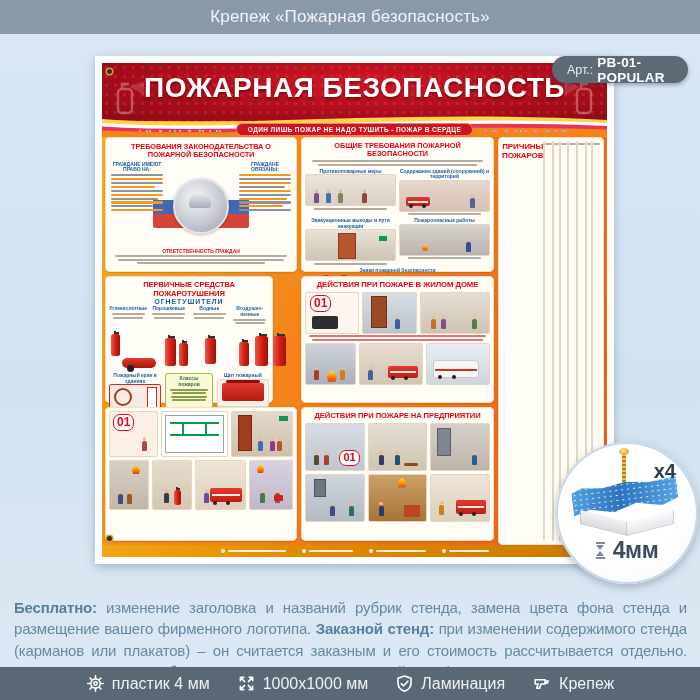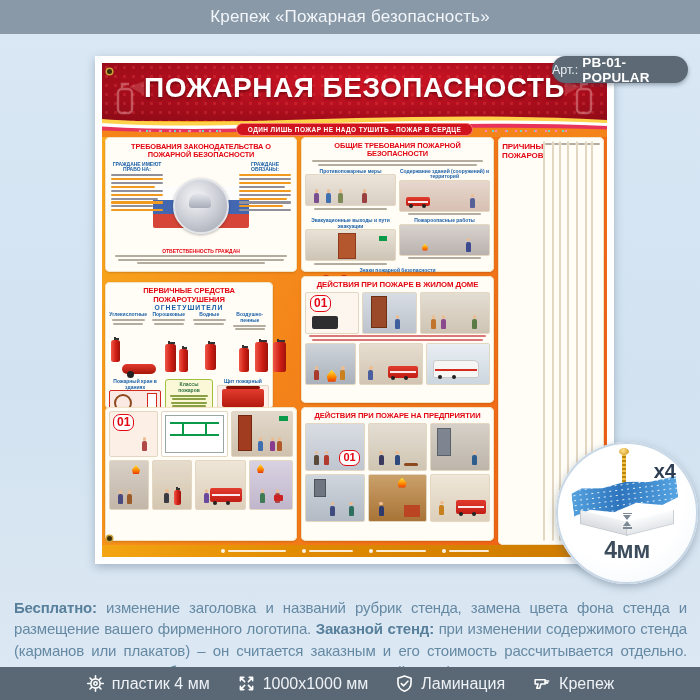--- a/index.html
+++ b/index.html
@@ -109,32 +109,32 @@
     transform:skewY(14deg);border:1px solid #c3c8ce;border-top:none;}
   .slab-r{position:absolute;left:70px;top:74px;width:46px;height:13px;background:linear-gradient(#fafbfc,#e4e7ea);
     transform:skewY(-14deg);border:1px solid #c9ced4;border-top:none;}
   .screw-big{position:absolute;left:66px;top:12px;width:4px;height:40px;
     background:repeating-linear-gradient(0deg,#b9860f 0 2px,#f0c04a 2px 4px);border-radius:1px;}
   .screw-big::before{content:"";position:absolute;top:-6px;left:-3px;width:10px;height:7px;border-radius:50%;
     background:radial-gradient(circle at 40% 35%,#ffe08a,#c89018);}
   .screw-big::after{content:"";position:absolute;bottom:-4px;left:-3.5px;width:11px;height:8px;border-radius:50%;
     background:radial-gradient(circle at 45% 40%,#ffd878,#b07c10);box-shadow:inset 0 0 0 2px rgba(120,80,0,.4);}
   .x4{position:absolute;right:22px;top:18px;font-size:20px;font-weight:bold;color:#2d3d52;}
-  .thick{position:absolute;left:0;right:0;bottom:20px;display:flex;align-items:center;justify-content:center;gap:8px;flex-direction:column;}
+  .thick{position:absolute;left:0;right:0;bottom:20px;display:flex;align-items:center;justify-content:center;gap:8px;}
   .thick .num{font-size:23px;font-weight:bold;color:#3c4c5c;letter-spacing:-.5px;}
   .thk{display:flex;flex-direction:column;align-items:center;gap:1px;}
   .thk i{display:block;width:9px;height:1.6px;background:#7c8894;}
   .thk b{display:block;width:0;height:0;border-left:4px solid transparent;border-right:4px solid transparent;}
   .thk .dn{border-top:5px solid #7c8894;}
   .thk .up{border-bottom:5px solid #7c8894;}
   
   .badge{position:absolute;left:552px;top:56px;width:136px;height:27px;background:#5d6a76;z-index:4;
     border-radius:14px;display:flex;align-items:center;justify-content:center;gap:4px;
     box-shadow:0 2px 4px rgba(40,55,70,.4);}
-  .badge .lbl{color:#e9edf1;font-size:12.5px;}
+  .badge .lbl{color:#e9edf1;font-size:12.5px;padding-left:15px;}
   .badge .val{color:#fff;font-size:13.5px;font-weight:bold;letter-spacing:.2px;}
   
   .desc{position:absolute;left:14px;top:582px;width:673px;color:#6589a3;font-size:15px;
     line-height:1.42;text-align:justify;letter-spacing:-.2px;}
   .desc b{color:#58809c;}
   
   .bottom-bar{position:absolute;left:0;bottom:0;width:700px;height:33px;background:#5a6774;
     display:flex;align-items:center;justify-content:center;gap:27px;}
   .f-item{display:flex;align-items:center;gap:7px;}
   .f-item span{color:#eef2f6;font-size:16px;}
@@ -318,21 +318,21 @@
       </div>
         <div class="cap" style="width:50%"></div>
       <div class="pic" style="flex:1.2;background:linear-gradient(#e8b06a,#d07a30)">
         <div class="fg" style="left:44%;bottom:5px;background:#3f5f46"></div>
         <div style="position:absolute;left:58%;bottom:7px;width:8px;height:7px;background:#2e6f3e;border-radius:1px"></div>
         <div class="flame" style="left:8px;bottom:3px;width:7px;height:8px"></div>
       </div>
         <div class="cap" style="width:86%"></div>
     </div>
 
-    <div class="panel" style="left:3px;top:219px;width:168px;height:127px">
+    <div class="panel" style="left:3px;top:213px;width:168px;height:127px">
       <div class="pt" style="font-size:7.6px;margin-top:1px">ПЕРВИЧНЫЕ СРЕДСТВА ПОЖАРОТУШЕНИЯ</div>
       <div style="color:#1a5fa8;font-weight:bold;font-size:6.8px;text-align:center;letter-spacing:1px">ОГНЕТУШИТЕЛИ</div>
       <div style="display:flex;justify-content:space-between;margin-top:1px">
         <div style="width:24%">
             <div class="bh">Углекислотные</div>
             <div class="cap" style="width:86%"></div>
             <div class="cap" style="width:78%"></div>
           </div>
         <div style="width:24%">
             <div class="bh">Порошковые</div>

